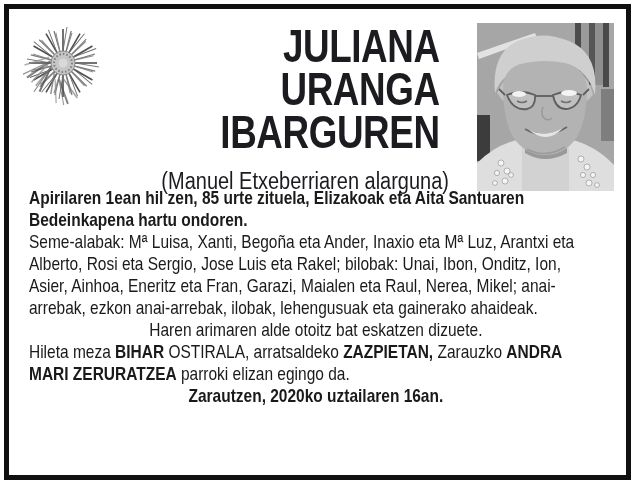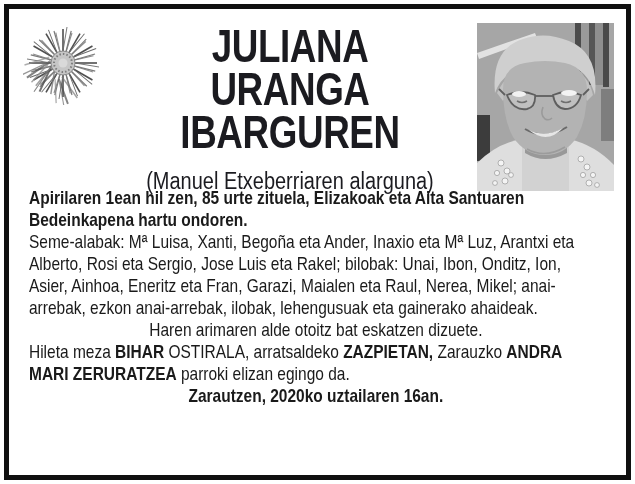--- a/index.html
+++ b/index.html
@@ -8,21 +8,21 @@
     font-family:"Liberation Sans", sans-serif;color:#1a1a1a;
     overflow:hidden;
   }
   .frame{
     position:absolute;left:4px;top:4px;right:4px;bottom:4px;
     border:5px solid #101010;background:#ffffff;overflow:hidden;
   }
   
   .header{display:flex;padding:8px 12px 0 14px;height:178px;box-sizing:border-box;}
   .ornament{width:80px;flex:0 0 80px;padding-top:4px;}
-  .title-col{flex:1;text-align:center;padding-top:8px;}
+  .title-col{flex:1;text-align:right;padding-top:8px;}
   .page-title{
     margin:0;font-size:46px;font-weight:bold;line-height:43px;
     letter-spacing:-0.5px;color:#1b1b20;
     transform:scaleX(0.80);transform-origin:50% 0;
   }
   .subtitle{
     margin:14px 0 0 0;font-size:23.5px;line-height:26px;color:#1b1b20;
     transform:scaleX(0.85);transform-origin:50% 0;font-weight:normal;
   }
   .photo{flex:0 0 137px;width:137px;height:168px;margin-top:6px;}

